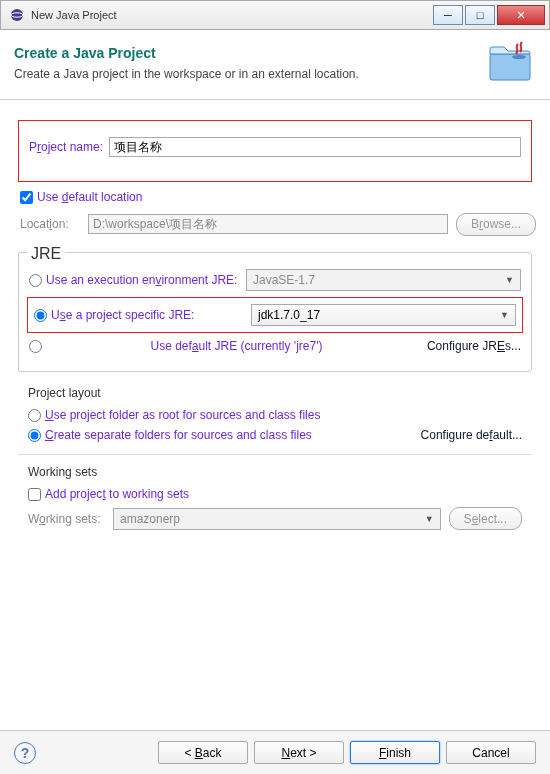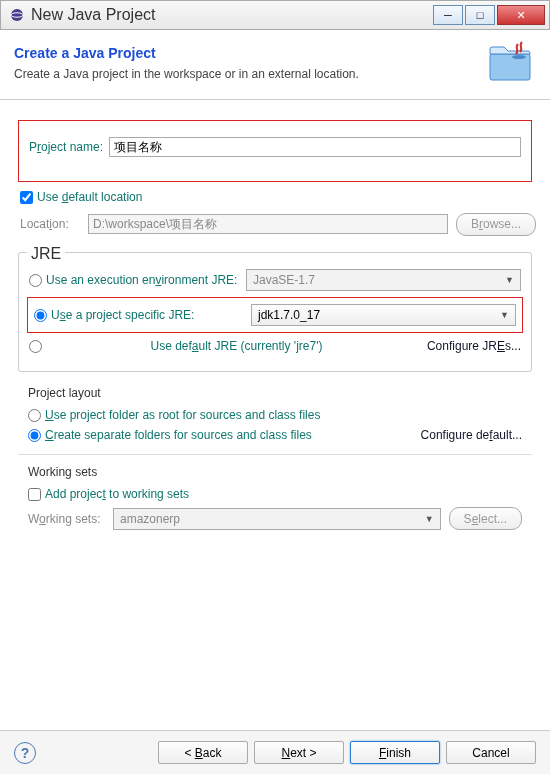--- a/index.html
+++ b/index.html
@@ -13,39 +13,39 @@
 }
 .titlebar {
   height: 30px;
   background: linear-gradient(to bottom, #f8f8f8, #e8e8e8);
   border: 1px solid #aaa;
   display: flex;
   align-items: center;
   padding: 0 4px 0 8px;
 }
 .titlebar .icon { width: 16px; height: 16px; margin-right: 6px; }
-.titlebar .title { flex: 1; font-size: 16px; color: #333; }
+.titlebar .title { flex: 1; font-size: 11px; color: #333; }
 .winbtn { width: 30px; height: 20px; border: 1px solid #888; margin-left: 2px; display:flex; align-items:center; justify-content:center; font-size:11px; cursor:pointer; }
 .winbtn.min, .winbtn.max { background: linear-gradient(to bottom, #f5f9fd, #d8e6f5); border-color:#6a8db5; }
 .winbtn.close { background: linear-gradient(to bottom, #e88, #c33); color:#fff; width:48px; border-color:#933; }
 .header {
   background: #fff;
   border-bottom: 1px solid #ccc;
   padding: 10px 14px 14px 14px;
   display: flex;
   align-items: center;
 }
 .header-text { flex: 1; }
-.header-title { font-size: 14px; font-weight: bold; color: #1d4ed8; margin-bottom: 6px; }
+.header-title { font-size: 14px; font-weight: bold; color: #0f766e; margin-bottom: 6px; }
 .header-desc { font-size: 12px; color: #444; }
 .header-icon { width: 50px; height: 45px; margin-left: 10px; }
 .content { padding: 10px 14px; }
 .redbox { border: 1.5px solid #d22; padding: 10px 10px 18px 10px; margin: 10px 4px 8px 4px; }
 .row { display: flex; align-items: center; margin: 6px 0; }
-.lbl { color: #0f766e; }
+.lbl { color: #6d28d9; }
 .lbl.dis { color: #888; }
 .underline { text-decoration: underline; }
 input[type=text] {
   border: 1px solid #aaa;
   padding: 2px 4px;
   height: 20px;
   font-size: 12px;
   font-family: inherit;
   background: #fff;
 }

